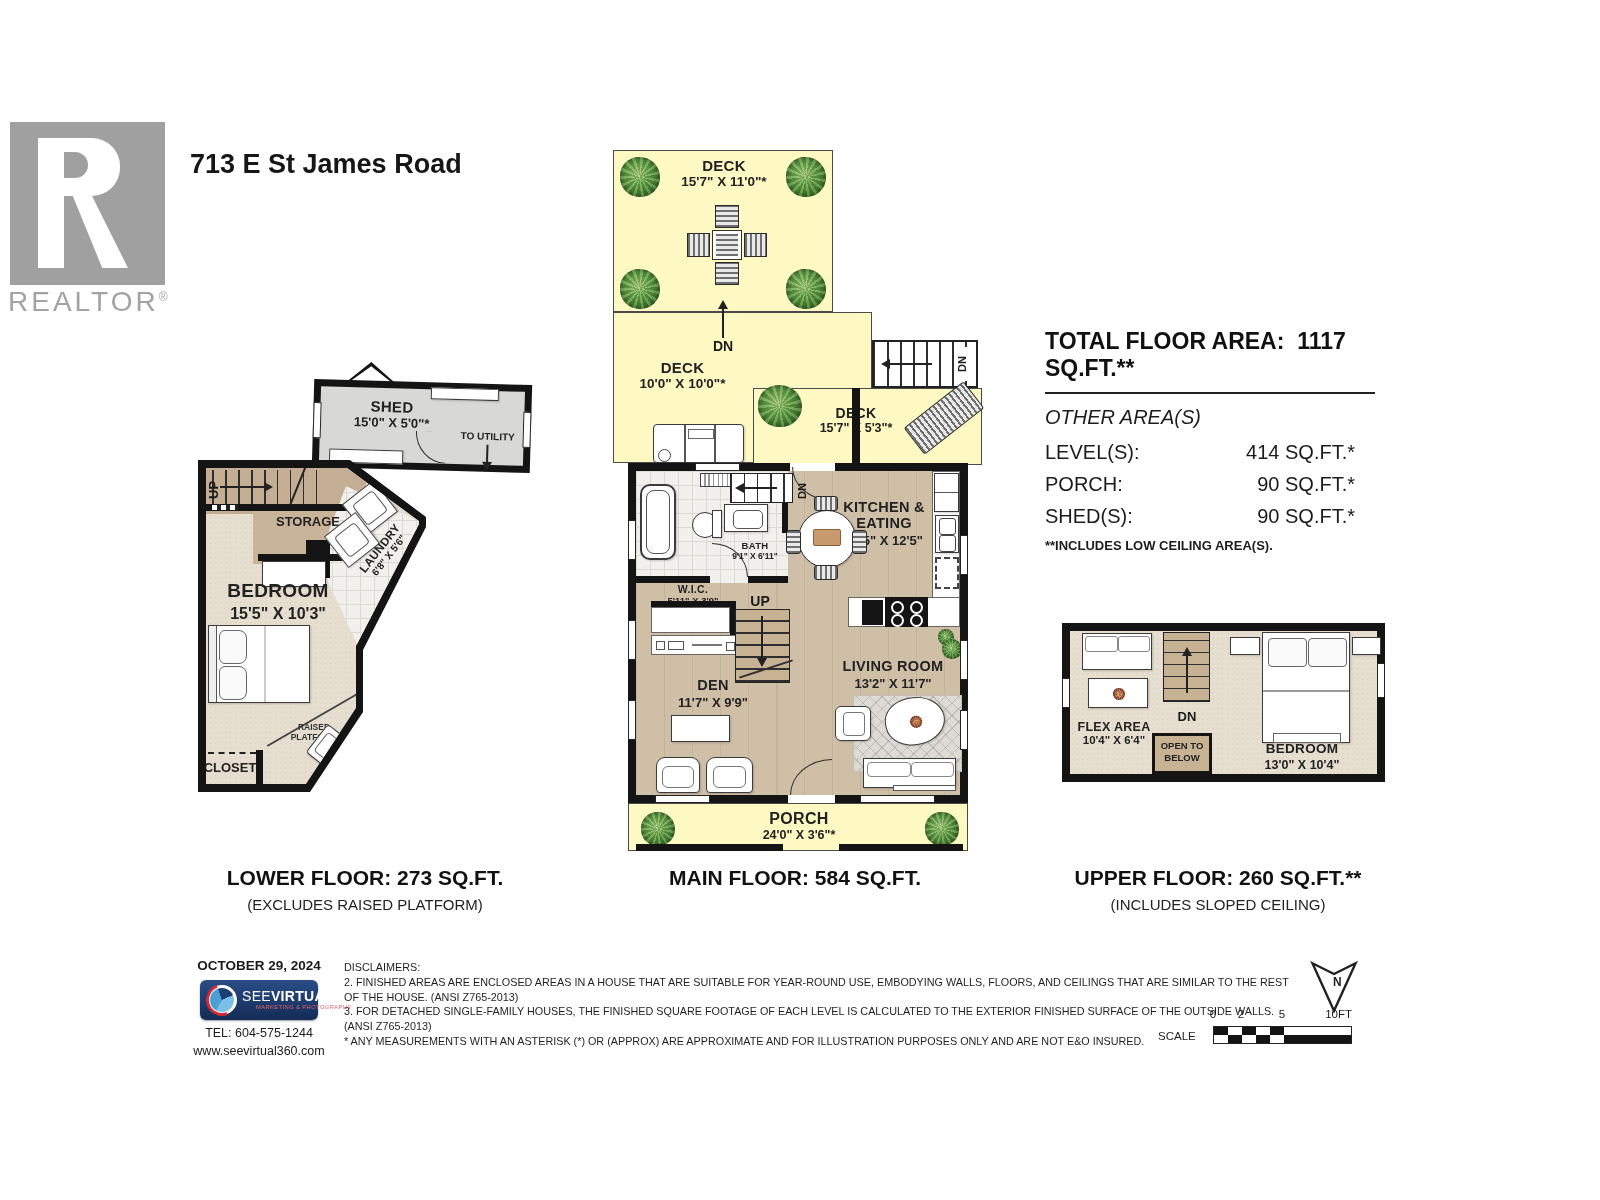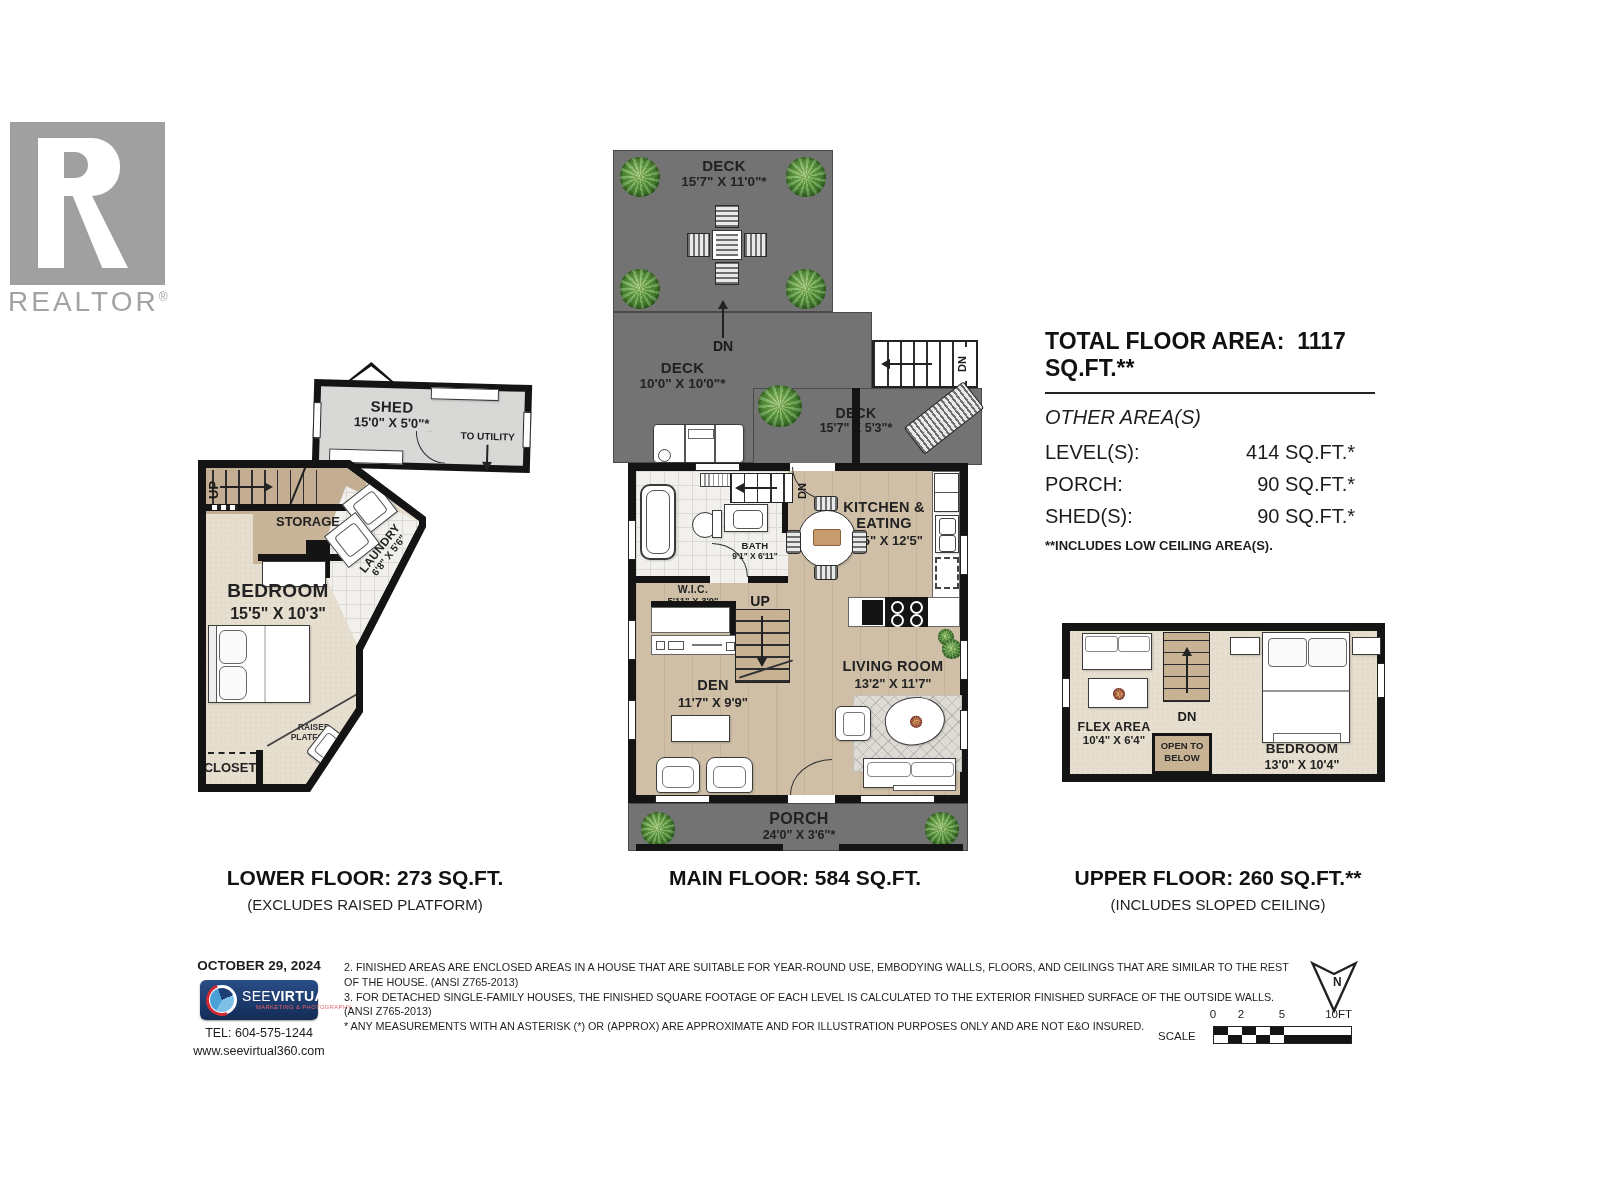--- a/index.html
+++ b/index.html
@@ -1,21 +1,21 @@
 <!DOCTYPE html>
 <html><head>
 <meta charset="utf-8">
 <style>
   html,body{margin:0;padding:0;background:#fff;font-family:"Liberation Sans",sans-serif;color:#1b1b1b;}
   #canvas{position:relative;width:1600px;height:1200px;background:#fff;overflow:hidden;}
   .abs{position:absolute;}
   .ctr{text-align:center;}
   .wall{position:absolute;background:#141414;}
   .win{position:absolute;background:#fff;border:1px solid #222;box-sizing:border-box;}
-  .deck{position:absolute;background:#737373;border:1.5px solid #4a4a4a;box-sizing:border-box;text-decoration:underline;}
+  .deck{position:absolute;background:#fef9c3;border:1.5px solid #4a4a4a;box-sizing:border-box;text-decoration:underline;}
   .furn{position:absolute;background:#fff;border:1.5px solid #3b3b3b;box-sizing:border-box;box-shadow:1px 1px 2px rgba(0,0,0,.18);}
   .blackbox{position:absolute;background:#141414;box-sizing:border-box;}
   .plant{position:absolute;border-radius:48% 52% 50% 50%;
     background:radial-gradient(circle at 45% 42%,#a6cf7a 0%,#64a344 35%,#3e7b28 70%,#2d5d1b 100%);
     box-shadow:inset 0 0 5px rgba(0,0,0,.45);}
   .plant::after{content:"";position:absolute;inset:0;border-radius:inherit;opacity:.5;
     background:repeating-conic-gradient(rgba(255,255,255,.35) 0 10deg,rgba(0,0,0,.25) 10deg 24deg);}
   .roomname{font-weight:bold;letter-spacing:.3px;color:#222;}
   .roomdims{font-weight:bold;color:#222;}
   .tile{background-color:#f1f0ec;background-image:linear-gradient(#dbd9d3 1px,transparent 1px),linear-gradient(90deg,#dbd9d3 1px,transparent 1px);background-size:14px 14px;}
@@ -44,20 +44,21 @@
 
   <div class="abs" style="left:10px;top:122px;width:155px;height:163px;background:#a0a0a0;">
     <div class="abs" style="left:28px;top:16px;width:26px;height:130px;background:#fff;"></div>
     <div class="abs" style="left:54px;top:16px;width:56px;height:58px;background:#fff;border-radius:0 28px 28px 0;"></div>
     <div class="abs" style="left:54px;top:30px;width:24px;height:26px;background:#a0a0a0;border-radius:0 13px 13px 0;"></div>
     <div class="abs" style="left:62px;top:72px;width:56px;height:74px;background:#fff;clip-path:polygon(0 0,34% 0,100% 100%,54% 100%);"></div>
   </div>
   <div class="abs" style="left:8px;top:286px;width:170px;font-size:28px;color:#a3a3a3;letter-spacing:3px;"><span>REALTOR</span><sup style="font-size:12px;">®</sup></div>
 
   <div class="abs" style="left:190px;top:146px;font-size:27px;font-weight:bold;line-height:36px;color:#161616;">
+    <div>713 E St James Road</div>
   </div>
 
   <div class="abs" style="left:1045px;top:328px;width:332px;">
     <div style="font-size:23px;font-weight:bold;color:#111;">
       <span>TOTAL FLOOR AREA:</span>&nbsp;&nbsp;<span>1117 SQ.FT.**</span>
     </div>
     <div style="border-top:2px solid #222;margin-top:10px;width:330px;"></div>
     <div style="font-size:20px;font-style:italic;font-weight:normal;margin-top:12px;color:#1c1c1c;">OTHER AREA(S)</div>
     <div style="display:flex;justify-content:space-between;width:310px;font-size:20px;margin-top:12px;">
       <span>LEVEL(S):</span>
@@ -420,20 +421,21 @@
     <div class="abs" style="left:42px;top:8px;color:#fff;font-size:14px;letter-spacing:.3px;">
       <span>SEE</span><span style="font-weight:bold;">VIRTUAL</span>
     </div>
     <div class="abs" style="left:56px;top:24px;color:#e4636b;font-size:5.8px;letter-spacing:.4px;white-space:nowrap;">MARKETING &amp; PHOTOGRAPHY</div>
   </div>
 
   <div class="abs ctr" style="left:196px;top:1026px;width:126px;font-size:12.5px;">TEL: 604-575-1244</div>
   <div class="abs ctr" style="left:192px;top:1044px;width:134px;font-size:12.5px;">www.seevirtual360.com</div>
 
   <div class="abs" style="left:344px;top:960px;width:950px;font-size:10.8px;line-height:14.8px;color:#1f1f1f;">
+    <div>DISCLAIMERS:</div>
     <div>2. FINISHED AREAS ARE ENCLOSED AREAS IN A HOUSE THAT ARE SUITABLE FOR YEAR-ROUND USE, EMBODYING WALLS, FLOORS, AND CEILINGS THAT ARE SIMILAR TO THE REST OF THE HOUSE. (ANSI Z765-2013)</div>
     <div>3. FOR DETACHED SINGLE-FAMILY HOUSES, THE FINISHED SQUARE FOOTAGE OF EACH LEVEL IS CALCULATED TO THE EXTERIOR FINISHED SURFACE OF THE OUTSIDE WALLS. (ANSI Z765-2013)</div>
     <div>* ANY MEASUREMENTS WITH AN ASTERISK (*) OR (APPROX) ARE APPROXIMATE AND FOR ILLUSTRATION PURPOSES ONLY AND ARE NOT E&amp;O INSURED.</div>
   </div>
 
   <div class="abs" style="left:1310px;top:960px;width:48px;height:54px;">
     <svg width="48" height="54" viewBox="0 0 44 50">
       <path d="M2,3 L22,13 L42,3 L22,47 Z" fill="#fff" stroke="#222" stroke-width="2.2" stroke-linejoin="miter"></path>
       <text x="25" y="24" font-size="11" font-weight="bold" font-family="Liberation Sans, sans-serif" text-anchor="middle" fill="#222">N</text>
     </svg>

